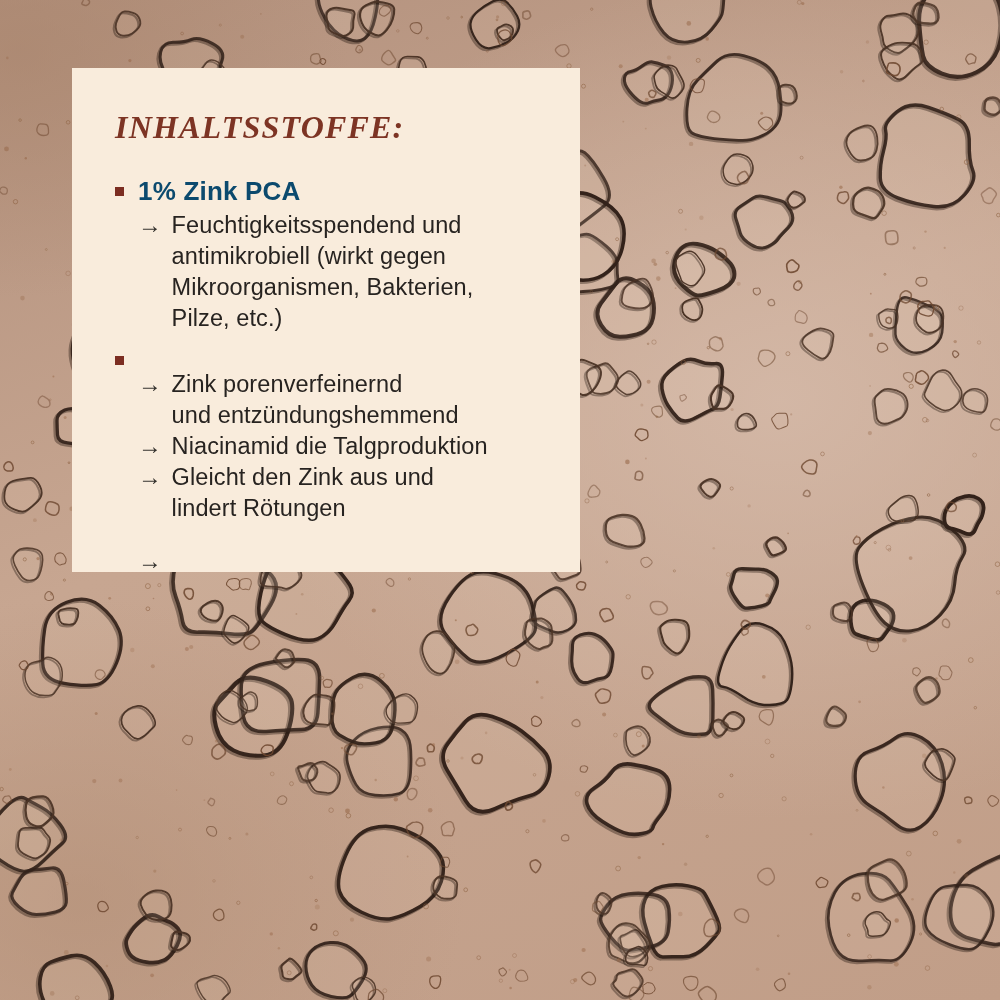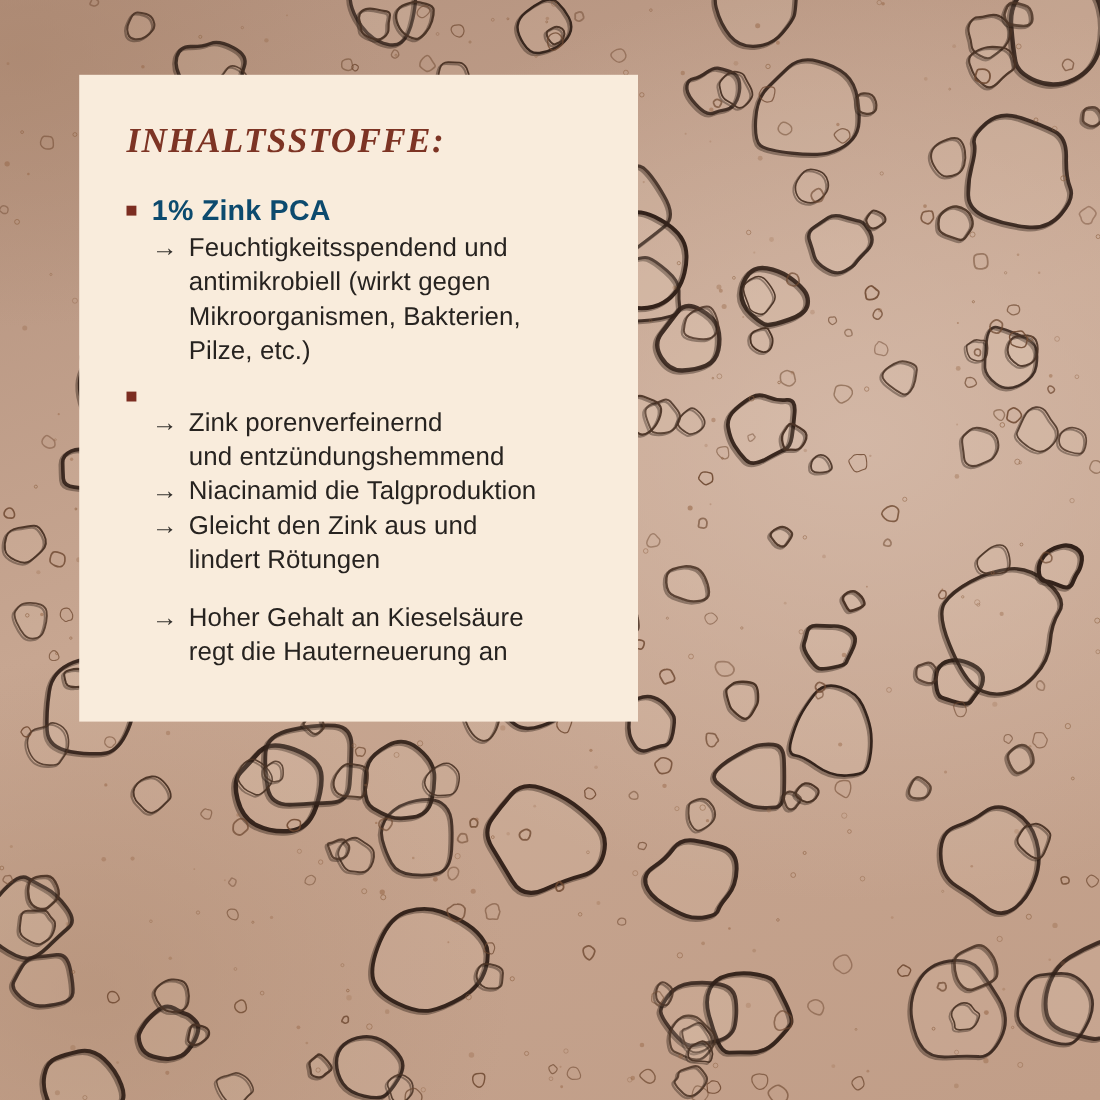--- a/index.html
+++ b/index.html
@@ -13,21 +13,21 @@
       radial-gradient(600px 450px at 2% 5%, rgba(168,132,108,0.6) 0%, rgba(168,132,108,0) 55%),
       linear-gradient(160deg, #b3917d 0%, #c7a691 45%, #c19e88 100%);
   }
   .bg-layer {
     position: absolute; inset: 0;
     width: 1000px; height: 1000px;
   }
   .card {
     position: absolute;
     left: 72px; top: 68px;
-    width: 508px; height: 588px;
+    width: 508px; height: 504px;
     background: #f9ecdc;
     padding: 40px 28px 0 43px;
     z-index: 2;
   }
   .card-title {
     font-family: "Liberation Serif", "DejaVu Serif", serif;
     font-style: italic;
     font-weight: 600;
     font-size: 32px;
     line-height: 38px;
@@ -920,18 +920,16 @@
         <span class="point-text">Gleicht den Zink aus und
 lindert Rötungen</span>
       </div>
     </div>
   </div>
 
   <div class="section">
     <div class="points">
       <div class="point">
         <span class="arrow-glyph">→</span>
-        <span class="point-text">Hoher Gehalt an Kieselsäure
-regt die Hauterneuerung an</span>
       </div>
     </div>
   </div>
 </div>
 
 </body></html>

